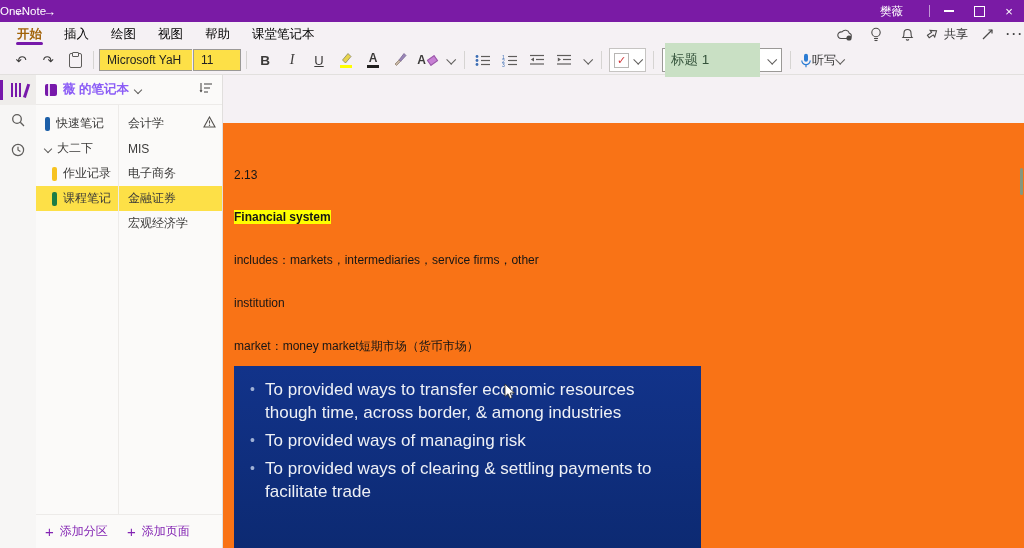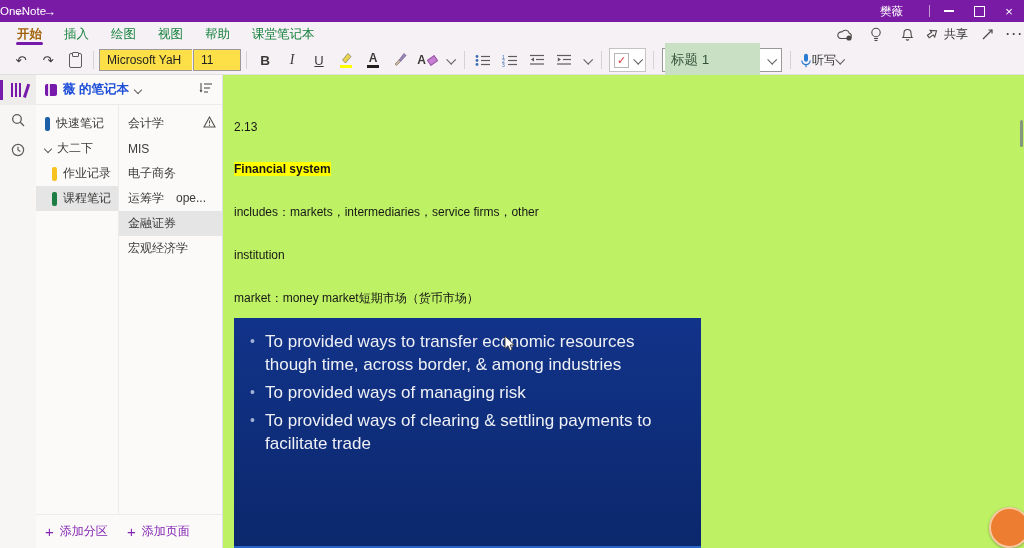--- a/index.html
+++ b/index.html
@@ -15,21 +15,21 @@
   .tb-user{font-size:11.5px;padding:0 26px 0 8px;}
   .tb-sep{width:1px;height:12px;background:rgba(255,255,255,.55);margin-right:4px;}
   .wbtn{width:30px;height:22px;display:flex;align-items:center;justify-content:center;}
   .wmin{width:10px;height:1.5px;background:#fff;}
   .wmax{width:9px;height:9px;border:1.2px solid #fff;}
   .wclose{font-size:13px;line-height:1;}
 
   
   .tabsrow{position:absolute;top:22px;left:0;right:0;height:24px;background:#f5f1f4;
            display:flex;align-items:stretch;padding-left:6px;}
-  .tab{padding:0 11px;font-size:12.5px;color:#15803d;display:flex;align-items:center;position:relative;}
+  .tab{padding:0 11px;font-size:12.5px;color:#000000;display:flex;align-items:center;position:relative;}
   .tab.active{color:#a16207;font-weight:bold;}
   .tab.active::after{content:"";position:absolute;left:10px;right:10px;bottom:1px;height:3px;
                      background:#7719aa;border-radius:2px;}
   .tabsrow-right{margin-left:auto;display:flex;align-items:center;gap:7px;color:#494847;}
   .ric{display:flex;align-items:center;justify-content:center;width:24px;height:20px;}
   .share-group{display:flex;align-items:center;gap:4px;font-size:12px;color:#333;}
   .dots{letter-spacing:2px;font-weight:bold;font-size:12px;color:#444;}
 
   
   .toolbar{position:absolute;top:46px;left:0;right:0;height:28px;background:#f5f1f4;
@@ -69,42 +69,42 @@
   .iconstrip{width:36px;background:#f7f6f5;display:flex;flex-direction:column;align-items:center;}
   .strip-item{width:36px;height:30px;display:flex;align-items:center;justify-content:center;position:relative;}
   .strip-item.active{background:#efedeb;}
   .strip-item.active::before{content:"";position:absolute;left:0;top:5px;bottom:5px;width:3px;background:#7719aa;}
   .lib-icon{display:flex;align-items:flex-end;gap:1.5px;height:14px;}
   .lib-icon i{display:block;width:2.6px;height:14px;background:#7719aa;}
   .lib-icon i:last-child{transform:rotate(18deg);transform-origin:bottom left;}
 
   .panel{width:186px;background:#fbfaf9;border-right:1px solid #e1dfdd;display:flex;flex-direction:column;}
   .panel-header{height:29px;display:flex;align-items:center;padding:0 9px;font-size:12.5px;
-                font-weight:bold;color:#1d4ed8;border-bottom:1px solid #edebe9;gap:6px;justify-content:center;}
+                font-weight:bold;color:#8b5cf6;border-bottom:1px solid #edebe9;gap:6px;justify-content:center;}
   .nb-icon{width:12px;height:12px;background:#7719aa;border-radius:2px;position:relative;flex:none;}
   .nb-icon::after{content:"";position:absolute;left:3px;top:0;bottom:0;width:1.5px;background:#fff;opacity:.85;}
   .panel-cols{flex:1;display:flex;min-height:0;}
   .col-sections{width:82px;border-right:1px solid #edebe9;padding-top:6px;}
   .col-pages{flex:1;padding-top:6px;}
   .prow{height:25px;display:flex;align-items:center;font-size:12px;color:#3b3a39;padding:0 6px 0 9px;gap:6px;}
   .prow.indent{padding-left:16px;}
-  .prow.selected{background:#e5e5e5;}
+  .prow.selected{background:#fde047;}
   .tabicon{width:5px;height:14px;border-radius:2px;flex:none;}
   .schev{width:5px;height:5px;border-right:1.2px solid #5f5d5b;border-bottom:1.2px solid #5f5d5b;
          transform:rotate(45deg);display:inline-block;flex:none;}
   .prow .lbl{white-space:nowrap;overflow:hidden;}
   .panel-footer{display:flex;border-top:1px solid #edebe9;height:33px;align-items:center;}
   .addbtn{color:#8324b3;font-size:12px;display:flex;align-items:flex-end;gap:6px;}
   .addbtn::before{content:"+";font-size:15px;font-weight:400;}
   .addbtn.sec{width:82px;padding-left:9px;box-sizing:border-box;}
   .addbtn.pag{padding-left:9px;}
   .warn{margin-left:auto;}
 
   
-  .content{flex:1;background:#bef264;position:relative;overflow:hidden;}
+  .content{flex:1;background:#f97316;position:relative;overflow:hidden;margin-top:48px;}
   .note{position:absolute;left:11px;top:16px;width:490px;font-size:12px;line-height:14.3px;
         color:#161616;white-space:pre-wrap;}
   .line{min-height:14.3px;}
   .hl{background:#ffff00;}
   .b{font-weight:bold;}
   .line.ind{padding-left:40px;}
 
   .slide{position:absolute;left:11px;top:243px;width:467px;height:330px;
          background:linear-gradient(180deg,#12338a 0%,#0c2970 60%,#0a2462 100%);
          padding:7px 8px 0 10px;box-sizing:border-box;}
@@ -357,23 +357,20 @@
                   <circle cx="6.5" cy="9.3" r=".7" fill="#55524f"></circle>
                 </svg>
             </span>
           </div>
           <div class="prow">
               <span class="lbl">MIS</span>
             </div>
           <div class="prow">
               <span class="lbl">电子商务</span>
             </div>
-          <div class="prow">
-              <span class="lbl">运筹学　ope...</span>
-            </div>
           <div class="prow selected">
               <span class="lbl">金融证券</span>
             </div>
           <div class="prow">
               <span class="lbl">宏观经济学</span>
             </div>
         </div>
       </div>
 
       <div class="panel-footer">

